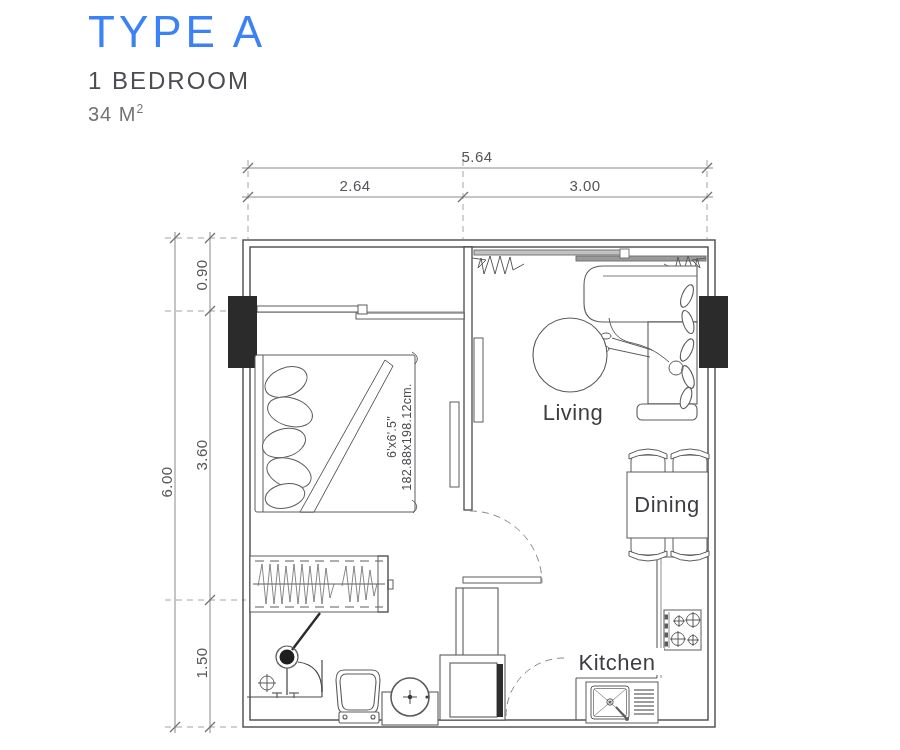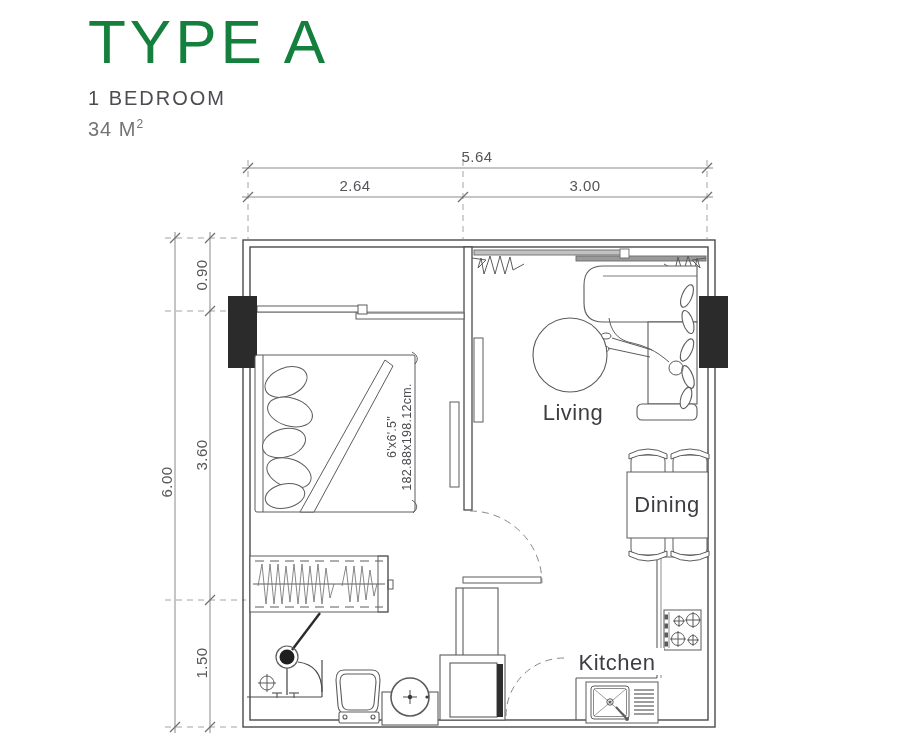--- a/index.html
+++ b/index.html
@@ -1,20 +1,20 @@
 <!DOCTYPE html>
 <html><head>
 <meta charset="utf-8">
 <style>
   html,body{margin:0;padding:0;background:#ffffff;}
   .stage{position:relative;width:900px;height:750px;background:#ffffff;overflow:hidden;
          font-family:"Liberation Sans",sans-serif;}
   .titleblock{position:absolute;left:88px;top:8px;}
-  .type-title{font-size:62px;font-weight:400;letter-spacing:4px;color:#15803d;line-height:1.1;}
-  .subtitle{font-size:20px;font-weight:400;letter-spacing:2px;color:#4c4c52;margin-top:11px;}
+  .type-title{font-size:44px;font-weight:400;letter-spacing:4px;color:#3b82f6;line-height:1.1;}
+  .subtitle{font-size:24px;font-weight:400;letter-spacing:2px;color:#4c4c52;margin-top:11px;}
   .area{font-size:20px;font-weight:400;letter-spacing:1px;color:#737373;margin-top:7px;}
   .area sup{font-size:12px;}
   svg{position:absolute;left:0;top:0;}
   .dimtxt{font-size:15px;fill:#55555a;letter-spacing:0.5px;}
   .roomtxt{font-size:22px;fill:#3d3d42;letter-spacing:0.5px;}
   .bedtxt{font-size:12.5px;fill:#4a4a4f;letter-spacing:0.3px;}
 </style>
 </head>
 <body>
 

